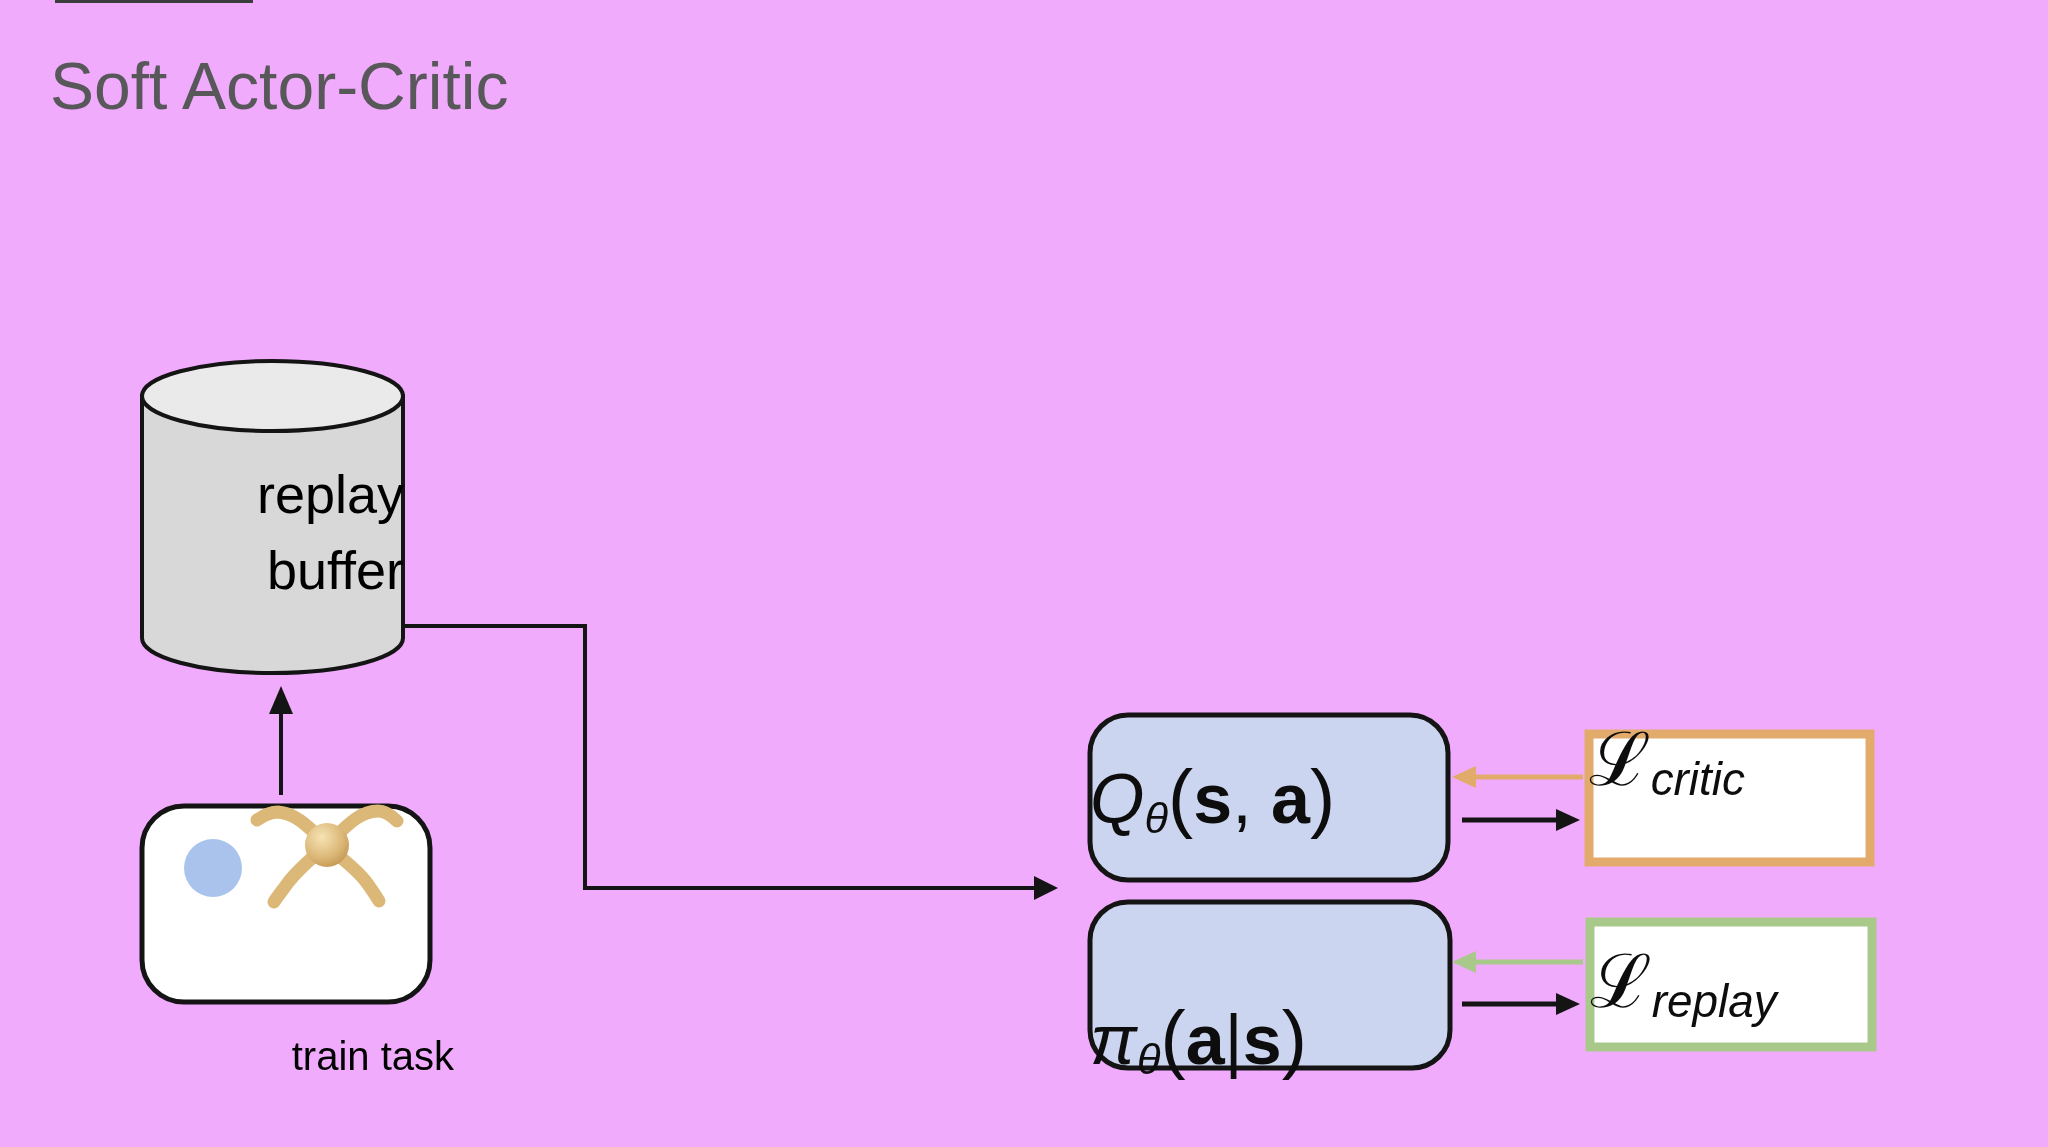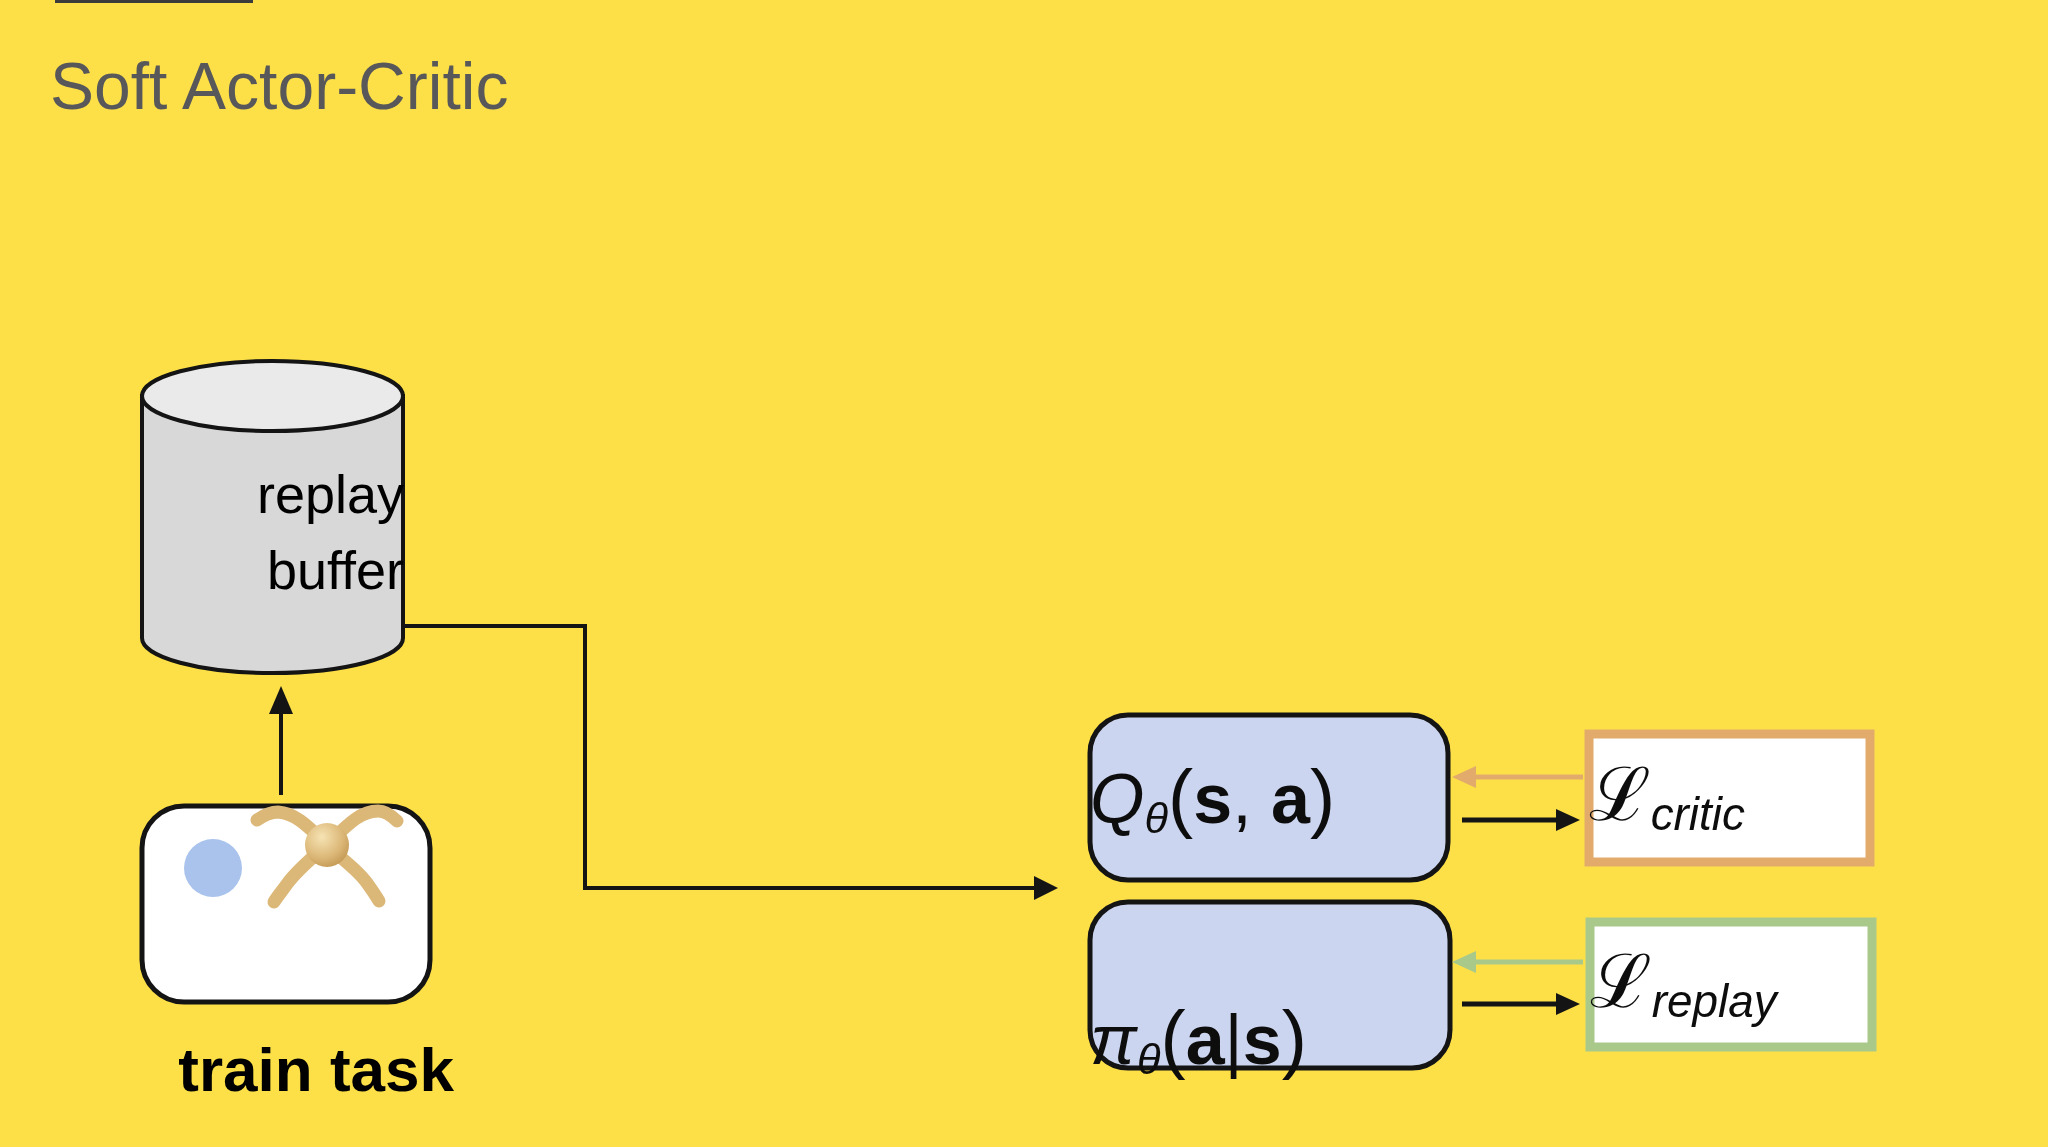--- a/index.html
+++ b/index.html
@@ -1,17 +1,17 @@
 <!DOCTYPE html>
 <html style="--title-color: #58585a; --cylinder-fill: #d8d8d8; --cylinder-top-fill: #eaeaea; --model-box-fill: #ccd5ef; --critic-accent: #e2ab6c; --actor-accent: #a9c98a; --ball-fill: #a9c3ec; --ant-color: #dcb878;"><head>
 <meta charset="utf-8">
 <style>
   html,body { margin:0; padding:0; background:#ffffff; }
   .canvas {
-    position:relative; width:2048px; height:1147px; background:#fde047;
+    position:relative; width:2048px; height:1147px; background:#f0abfc;
     font-family:"Liberation Sans", sans-serif; overflow:hidden;
   }
   .title {
     position:absolute; left:50px; top:48px;
     font-size:66px; color:var(--title-color,#58585a); white-space:nowrap;
   }
   .top-artifact {
     position:absolute; left:55px; top:0; width:198px; height:3px;
     background:#3c3c3c;
   }
@@ -28,29 +28,29 @@
   .arrow-black { fill:none; stroke:#141414; stroke-width:5; }
   .arrow-critic { fill:none; stroke:var(--critic-accent,#e2ab6c); stroke-width:5; }
   .arrow-actor  { fill:none; stroke:var(--actor-accent,#a9c98a); stroke-width:5; }
   .head-critic { fill:var(--critic-accent,#e2ab6c); }
   .head-actor  { fill:var(--actor-accent,#a9c98a); }
   .ball { fill:var(--ball-fill,#a9c3ec); }
   .ant-leg { fill:none; stroke:var(--ant-color,#dcb878); stroke-width:13; stroke-linecap:round; }
 
   .label { position:absolute; color:#000000; text-align:right; }
   .replay-label { left:142px; top:456px; width:262px; font-size:54px; line-height:76px; }
-  .train-label  { left:110px; top:1034px; width:344px; font-size:62px; white-space:nowrap;font-weight:bold; }
+  .train-label  { left:110px; top:1034px; width:344px; font-size:40px; white-space:nowrap; }
 
   .formula {
     position:absolute; text-align:left; color:#0d0d0d;
     font-family:Liberation Sans, sans-serif; white-space:nowrap;
   }
   .q-formula  { left:1090px; top:715px; width:358px; height:165px; line-height:165px; font-size:70px; }
   .pi-formula { left:1090px; top:955px; width:360px; height:166px; line-height:166px; font-size:70px; }
-  .critic-loss-label { left:1589px; top:734px; width:281px; height:128px; line-height:122px; font-size:74px; }
+  .critic-loss-label { left:1589px; top:699px; width:281px; height:128px; line-height:122px; font-size:74px; }
   .actor-loss-label  { left:1590px; top:922px; width:282px; height:125px; line-height:119px; font-size:74px; }
 
   .mvar { font-style:italic; }
   .mbold { font-weight:bold; }
   .msub { font-style:italic; font-size:0.62em; vertical-align:-0.22em; }
   .mparen { font-size:1.08em; }
   .script-l { font-style:normal; }
 </style>
 </head>
 <body>

